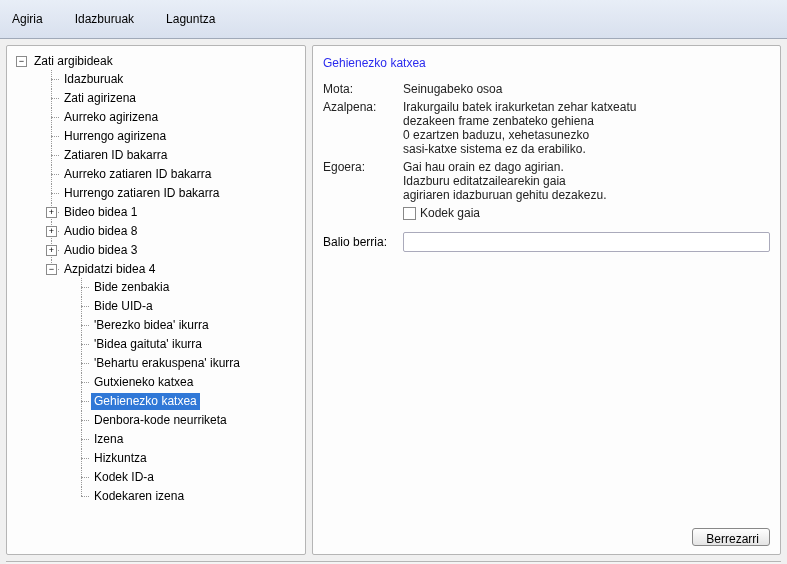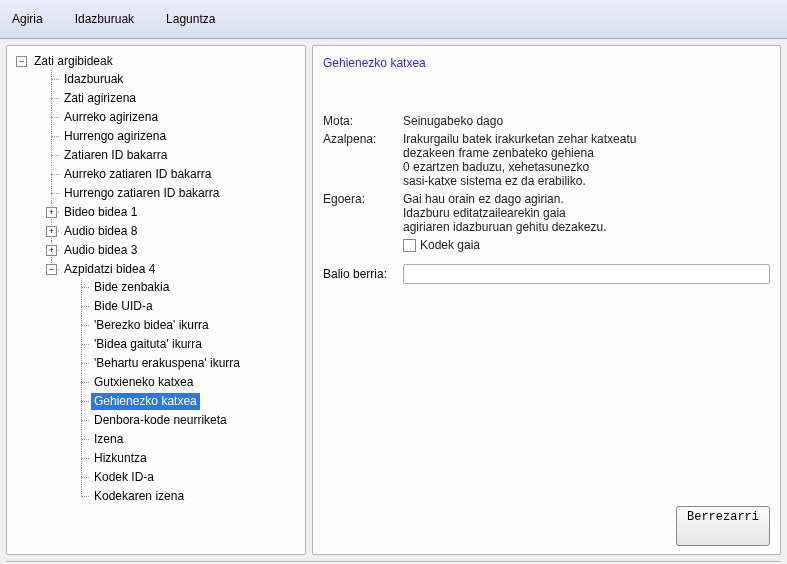--- a/index.html
+++ b/index.html
@@ -108,21 +108,20 @@
     color: #2a2aee;
     margin-bottom: 10px;
     padding: 2px 0;
   }
   .detail-grid {
     display: grid;
     grid-template-columns: 72px 1fr;
     row-gap: 4px;
     column-gap: 8px;
     align-items: start;
-    margin-top: 32px;
   }
   .detail-grid .lbl { color: #222; }
   .detail-grid .val { color: #222; }
   .checkbox-row {
     display: flex;
     align-items: center;
     gap: 4px;
     margin-top: 4px;
   }
   .checkbox {
@@ -146,29 +145,28 @@
     border-radius: 2px;
   }
   .button-row {
     margin-top: auto;
     display: flex;
     justify-content: flex-end;
     padding-top: 8px;
   }
   .btn {
     min-width: 78px;
-    height: 40px;
+    height: 18px;
     border: 1px solid #888;
     background: linear-gradient(#fefefe, #e4e4e4);
     border-radius: 3px;
-    text-align: left;
+    text-align: right;
     line-height: 21px;
     cursor: pointer;
     padding: 0 10px;
-    font-family: Liberation Mono, monospace;
   }
   .statusbar {
     height: 18px;
     border-top: 1px solid #b5b5b5;
     margin: 0 6px;
     background: #f4f4f4;
   }
 </style>
 </head>
 <body>
@@ -210,21 +208,21 @@
               </ul></li>
           </ul></li>
       </ul>
   </div>
 
   <div class="panel detail-panel">
     <div class="detail-title">Gehienezko katxea</div>
 
     <div class="detail-grid">
       <div class="lbl">Mota:</div>
-      <div class="val">Seinugabeko dago</div>
+      <div class="val">Seinugabeko osoa</div>
 
       <div class="lbl">Azalpena:</div>
       <div class="val" id="expl-val">
           <div>Irakurgailu batek irakurketan zehar katxeatu</div>
           <div>dezakeen frame zenbateko gehiena</div>
           <div>0 ezartzen baduzu, xehetasunezko</div>
           <div>sasi-katxe sistema ez da erabiliko.</div>
         </div>
 
       <div class="lbl">Egoera:</div>

